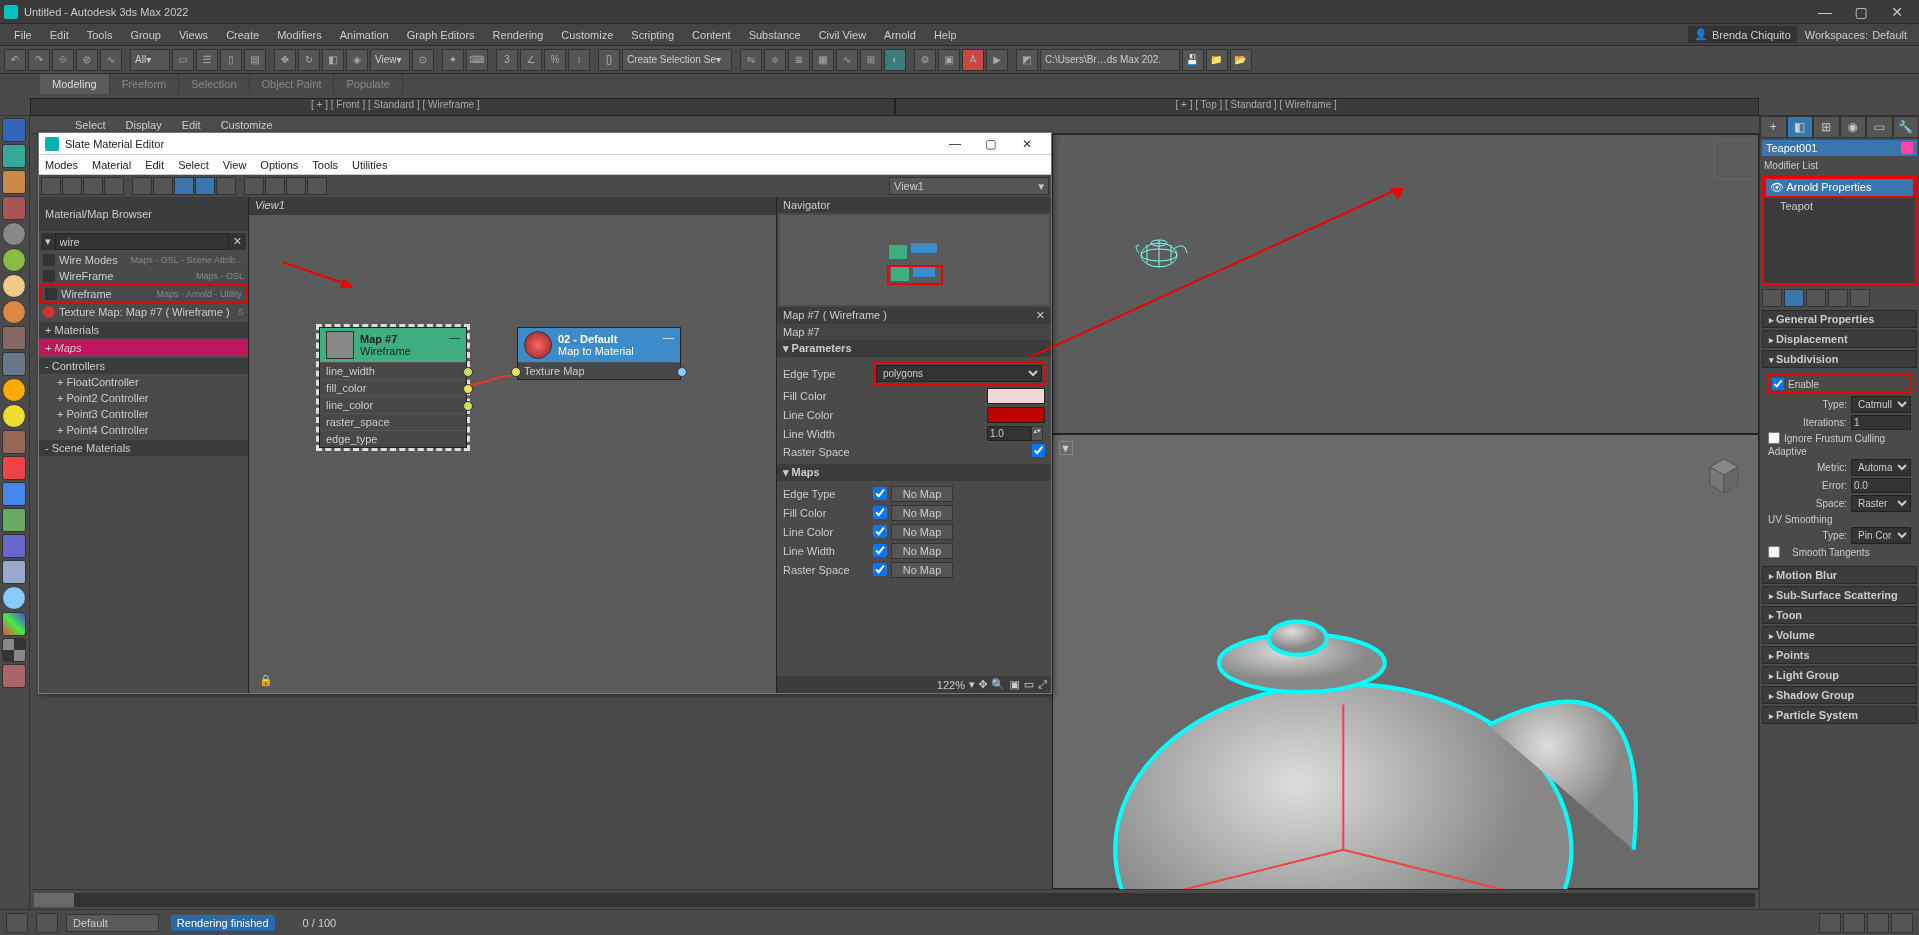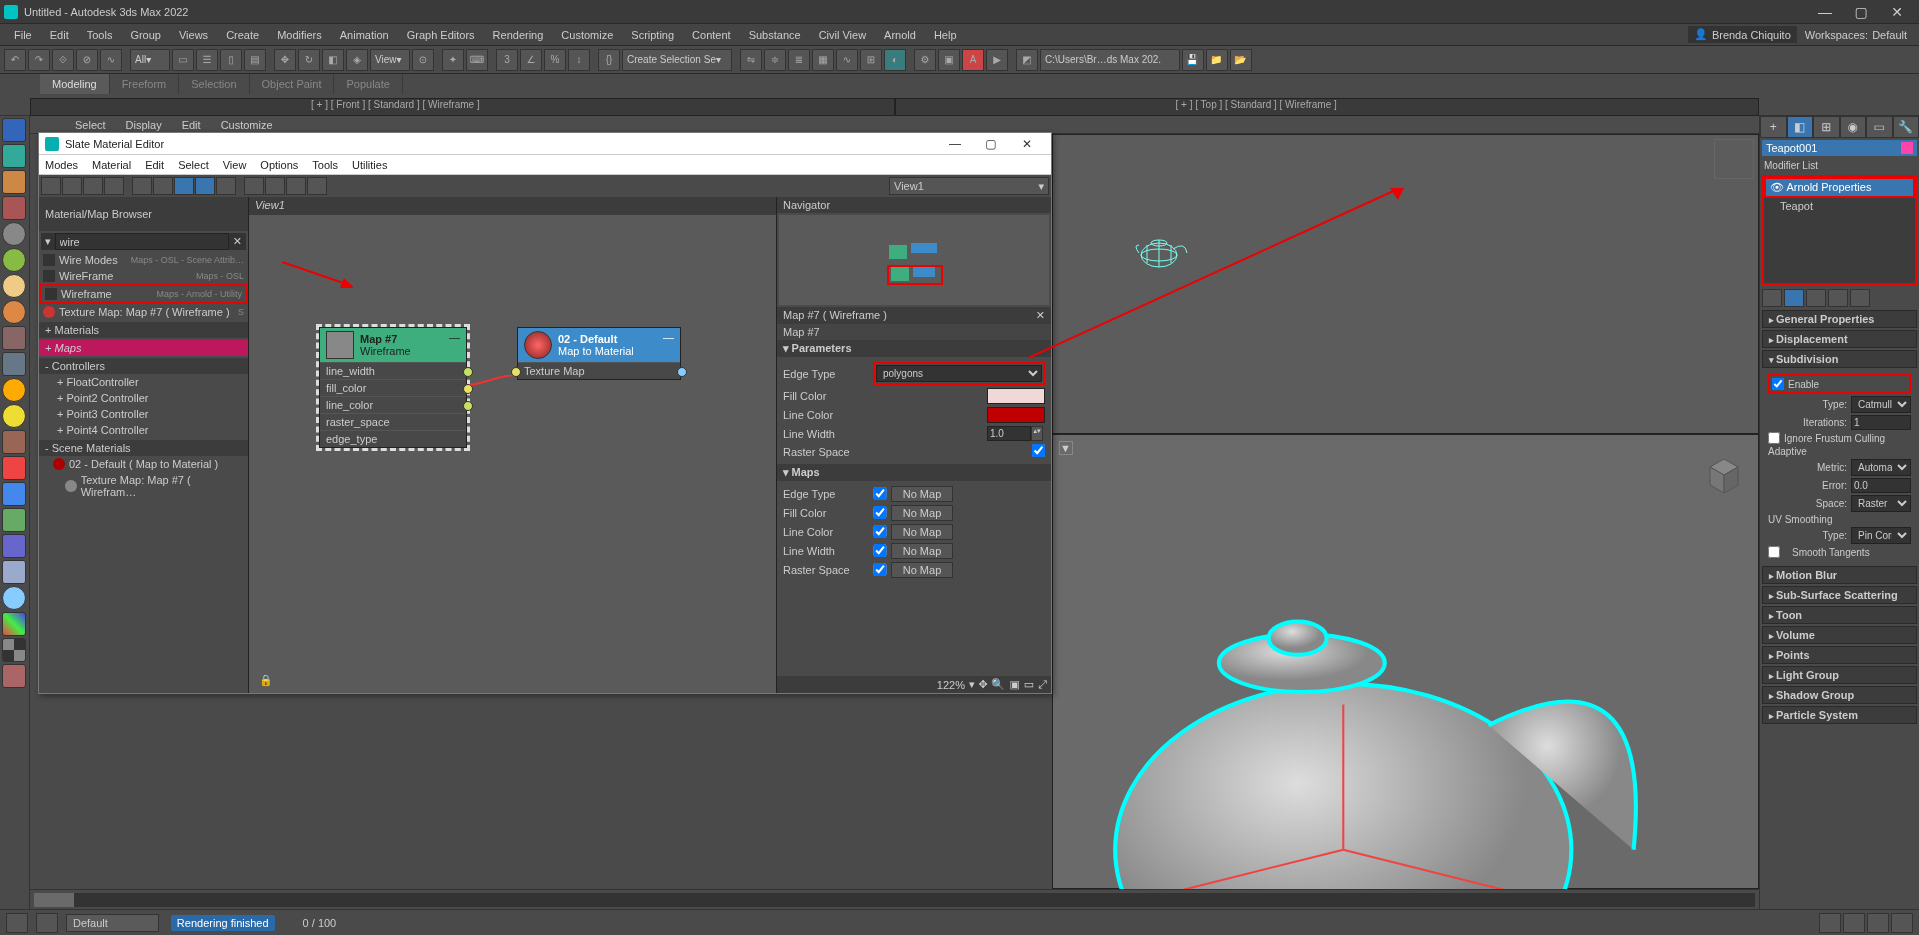--- a/index.html
+++ b/index.html
@@ -550,30 +550,20 @@
           </div>
       </div>
       <div class="mmb-cat">+ Materials</div>
       <div class="mmb-cat sel">+ Maps</div>
       <div class="mmb-cat">- Controllers</div>
       <div class="mmb-sub">+ FloatController</div>
       <div class="mmb-sub">+ Point2 Controller</div>
       <div class="mmb-sub">+ Point3 Controller</div>
       <div class="mmb-sub">+ Point4 Controller</div>
       <div class="mmb-cat">- Scene Materials</div>
-      <div class="mmb-tree">
-        <div class="trow">
-            <div class="tsw"></div>
-            <span>02 - Default  ( Map to Material )</span>
-          </div>
-        <div class="trow" style="padding-left:26px">
-            <div class="tsw" style="background:#888"></div>
-            <span>Texture Map: Map #7  ( Wirefram…</span>
-          </div>
-      </div>
     </div>
 
     <div class="graph">
       <div class="graph-head">View1</div>
 
       <svg class="wire" style="left:216px;top:178px;width:60px;height:20px">
         <path d="M0 10 C20 10 30 0 52 0" stroke="#e33" stroke-width="2" fill="none"></path>
       </svg>
 
       <div class="node node1 sel" style="left:70px;top:130px;width:148px">

